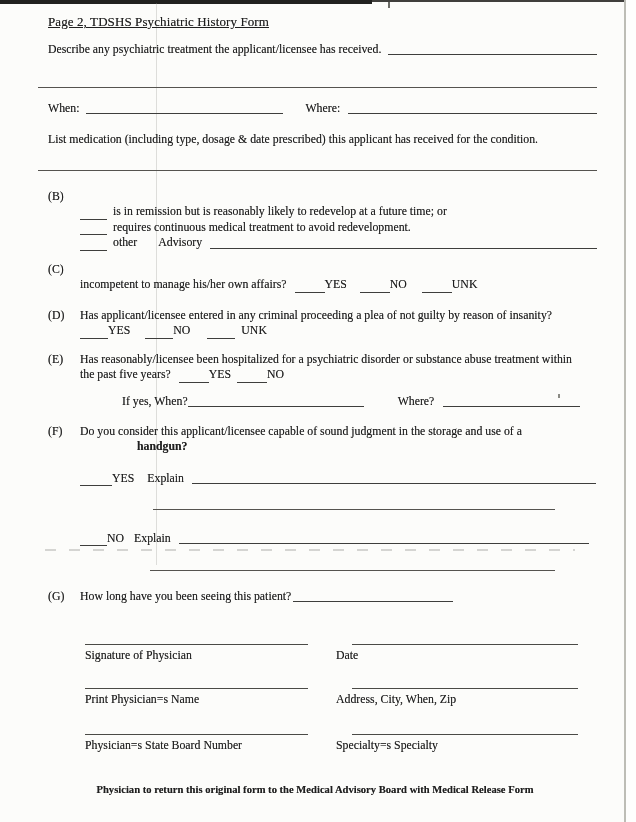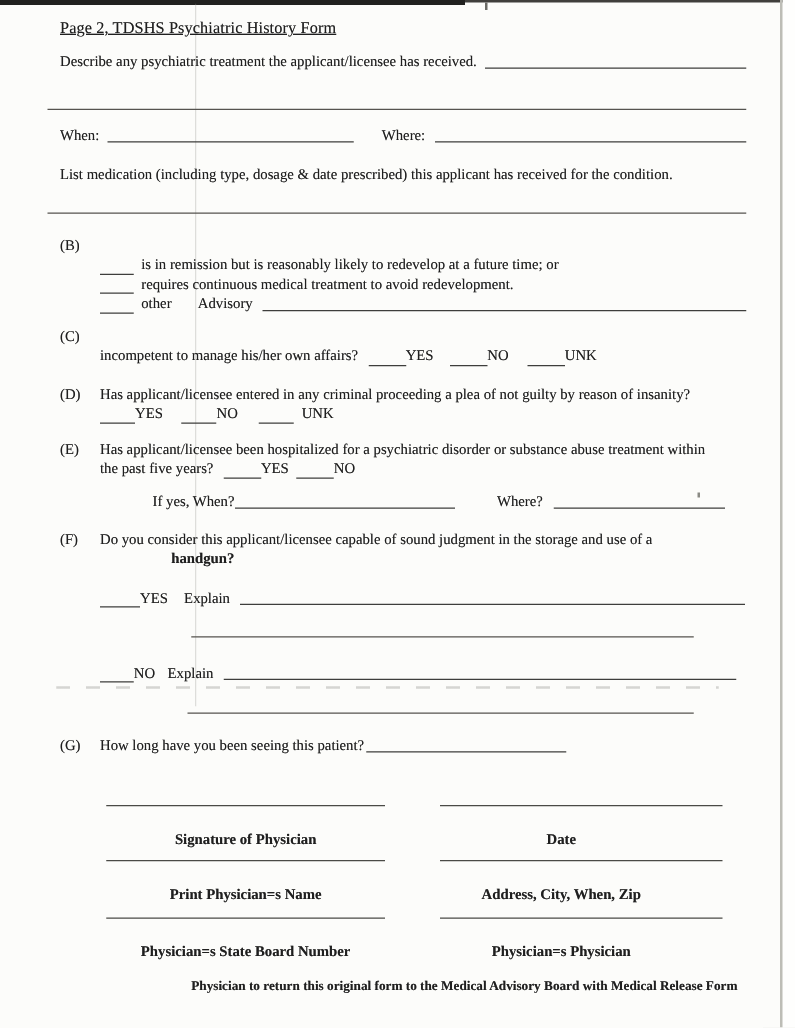--- a/index.html
+++ b/index.html
@@ -14,21 +14,21 @@
     color:#1f1f1f;
     text-shadow:0 0 .4px rgba(30,30,30,.55);
   }
   .abs{position:absolute;}
   .nowrap{white-space:nowrap;text-align:right;}
   .row{display:flex;align-items:flex-end;white-space:nowrap;line-height:15px;}
   .fill{border-bottom:1px solid #3e3e3c;height:0;margin-bottom:2px;}
   .fill.flex1{flex:1;}
   .bl{display:inline-block;border-bottom:1px solid #3e3e3c;height:1px;vertical-align:-2px;}
   .hline{border-top:1.4px solid #55534f;height:0;}
-  .sig-col{position:absolute;border-top:1.2px solid #4a4a46;text-align:center;padding-top:20px;line-height:13px;font-weight:bold;}
+  .sig-col{position:absolute;border-top:1.2px solid #4a4a46;padding-top:4px;line-height:13px;}
   .sig-shift{display:inline-block;transform:translateX(-16px);}
   .sec{line-height:15.4px;}
   .sec .srow{display:flex;align-items:flex-end;white-space:nowrap;height:15.4px;}
   .sid{width:32px;flex:0 0 32px;}
   
   .scan-topbar{position:absolute;top:0;left:0;width:100%;height:2px;background:#403f3c;}
   .scan-topbar-left{position:absolute;top:0;left:0;width:372px;height:3.5px;background:#21211f;}
   .scan-toptick{position:absolute;top:2px;left:388px;width:2px;height:6px;background:#6b6b66;}
   .scan-vline{position:absolute;top:3px;left:156px;width:1px;height:562px;background:rgba(150,150,146,.3);}
   .scan-rightline{position:absolute;top:0;left:624px;width:1.5px;height:822px;background:#bdbdb6;}
@@ -117,21 +117,21 @@
       <span class="bl" style="width:28px;margin-left:15px;"></span>
       <span>NO</span>
       <span class="bl" style="width:28px;margin-left:17px;"></span>
       <span style="margin-left:6px;">UNK</span>
     </div>
   </div>
 
   <div class="abs sec" style="top:352px;left:48px;right:39px;">
     <div class="srow">
       <span class="sid">(E)</span>
-      <span>Has applicant/licensee been hospitalized for a psychiatric disorder or substance abuse treatment within</span>
+      <span>Has reasonably/licensee been hospitalized for a psychiatric disorder or substance abuse treatment within</span>
     </div>
     <div class="srow" style="padding-left:32px;">
       <span>the past five years?</span>
       <span class="bl" style="width:30px;margin-left:8px;"></span>
       <span>YES</span>
       <span class="bl" style="width:30px;margin-left:6px;"></span>
       <span>NO</span>
     </div>
   </div>
   <div class="abs row" style="top:394px;left:122px;right:56px;">
@@ -180,18 +180,18 @@
   <div class="sig-col" style="top:688px;left:85px;width:223px;">
     <span>Print Physician=s Name</span>
   </div>
   <div class="sig-col" style="top:688px;left:352px;width:226px;">
     <span class="sig-shift">Address, City, When, Zip</span>
   </div>
   <div class="sig-col" style="top:734px;left:85px;width:223px;">
     <span>Physician=s State Board Number</span>
   </div>
   <div class="sig-col" style="top:734px;left:352px;width:226px;">
-    <span class="sig-shift">Physician=s Physician</span>
+    <span class="sig-shift">Specialty=s Specialty</span>
   </div>
 
-  <div class="abs footer" style="top:784px;left:40px;right:46px;text-align:right;">Physician to return this original form to the Medical Advisory Board with Medical Release Form</div>
+  <div class="abs footer" style="top:784px;left:40px;right:46px;">Physician to return this original form to the Medical Advisory Board with Medical Release Form</div>
 
 </div>
 
 </body></html>

